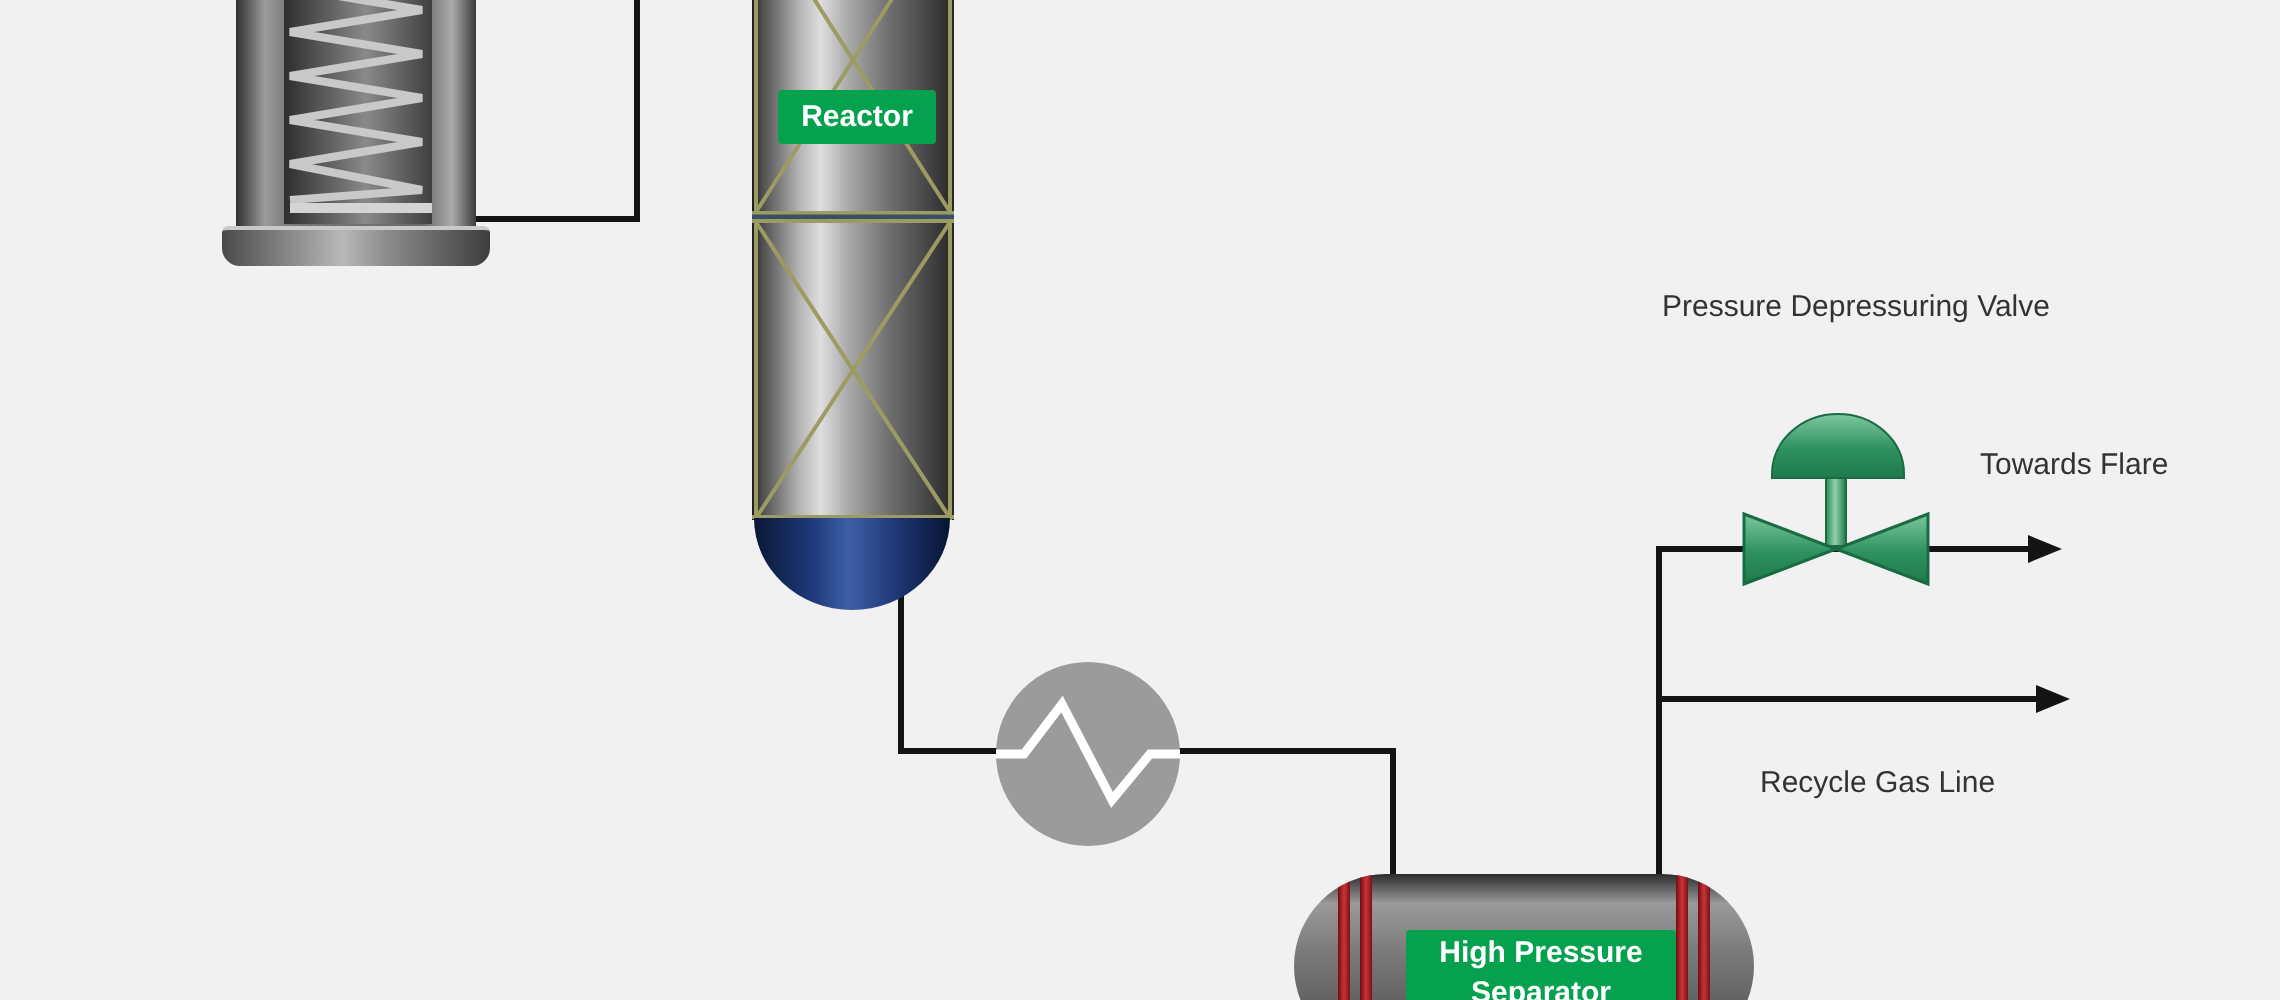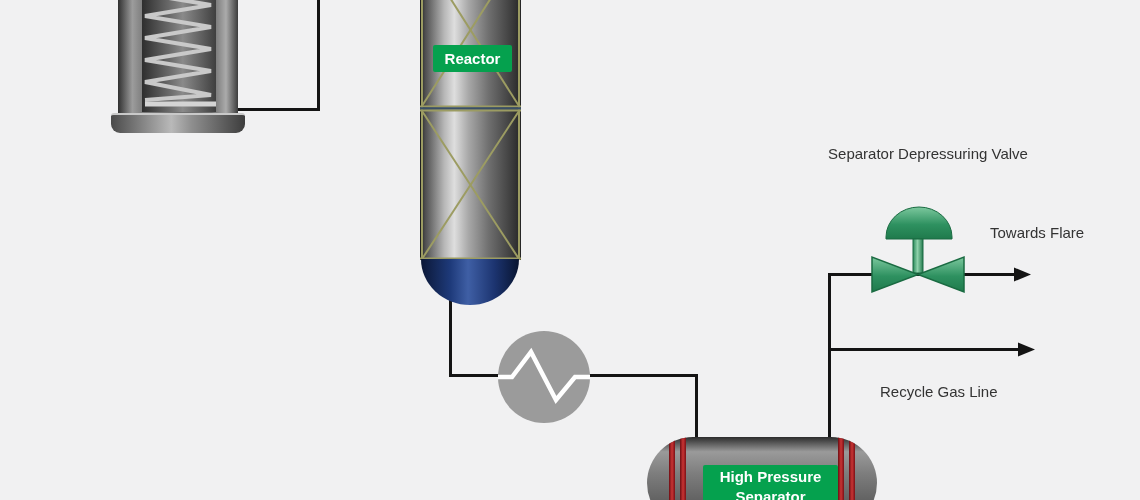--- a/index.html
+++ b/index.html
@@ -27,21 +27,21 @@
     background:linear-gradient(90deg,#303030 0%,#9c9c9c 12%,#787878 22%,#6a6a6a 78%,#ababab 90%,#3c3c3c 100%);}
   .furnace-panel{left:24px;top:0;width:74px;height:112px;
     background:linear-gradient(90deg,#2e2e2e 0%,#6f6f6f 40%,#8a8a8a 55%,#3f3f3f 100%);}
   .furnace-base{left:-7px;top:113px;width:134px;height:20px;border-radius:3px 3px 9px 9px;
     background:linear-gradient(90deg,#4a4a4a 0%,#b9b9b9 45%,#8f8f8f 60%,#3d3d3d 100%);
     border-top:2px solid #c9c9c9;}
   .coil{stroke:#c9c9c9;stroke-width:4;fill:none;}
   .coil-bar{stroke:#d4d4d4;stroke-width:5;}
 
   
-  .reactor{left:420px;top:0;width:102px;height:305px;z-index:2;padding-left:40px;}
+  .reactor{left:376px;top:0;width:102px;height:305px;z-index:2;padding-left:40px;}
   .reactor-body{left:0;top:0;width:101px;height:260px;
     background:linear-gradient(90deg,#1c1c1c 0%,#4e4e4e 5%,#b7b7b7 24%,#dedede 34%,#a8a8a8 48%,#6f6f6f 68%,#3f3f3f 90%,#262626 100%);}
   .brace{stroke:var(--brace-olive);stroke-width:2;fill:none;}
   .divider-dark{stroke:#3a4f66;stroke-width:2.5;}
   .reactor-bottom{left:1px;top:259px;width:98px;height:46px;border-radius:0 0 49px 49px/0 0 46px 46px;
     background:linear-gradient(90deg,#0b1736 0%,#1e3a7a 30%,#3f5fa5 48%,#1c3470 75%,#081430 100%);}
   .green-label{background:var(--label-green);color:var(--label-text-color);font-weight:bold;
     font-size:15px;display:flex;align-items:center;justify-content:center;text-align:center;border-radius:2px;}
   .reactor-label{left:13px;top:45px;width:79px;height:27px;}
 
@@ -130,18 +130,18 @@
         <stop offset="0" stop-color="#2b8a5b"></stop>
         <stop offset="0.45" stop-color="#8fd1ab"></stop>
         <stop offset="1" stop-color="#237a4e"></stop>
       </linearGradient>
     </defs>
     <path d="M20,37 L20,35 A33,30 0 0 1 86,35 L86,37 Z" fill="url(#gv)" stroke="#1a6b42" stroke-width="1"></path>
     <rect x="47" y="37" width="10" height="34" fill="url(#gv2)" stroke="#1a6b42" stroke-width="1"></rect>
     <polygon points="6,55 6,90 52,72.5" fill="url(#gv)" stroke="#1a6b42" stroke-width="1.5"></polygon>
     <polygon points="98,55 98,90 52,72.5" fill="url(#gv)" stroke="#1a6b42" stroke-width="1.5"></polygon>
   </svg>
-  <div class="abs note note-center" style="left:828px;top:142px;width:200px;">Separator Depressuring Valve</div>
+  <div class="abs note note-center" style="left:828px;top:142px;width:200px;">Pressure Depressuring Valve</div>
 
   <div class="abs note" style="left:880px;top:380px;width:160px;">Recycle Gas Line</div>
   <div class="abs note" style="left:990px;top:221px;width:130px;">Towards Flare</div>
 
 </div>
 
 </body></html>

